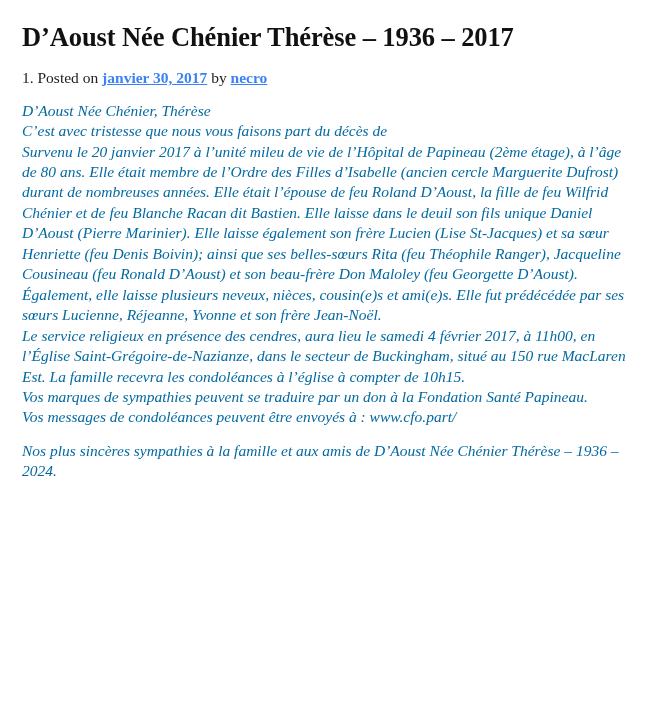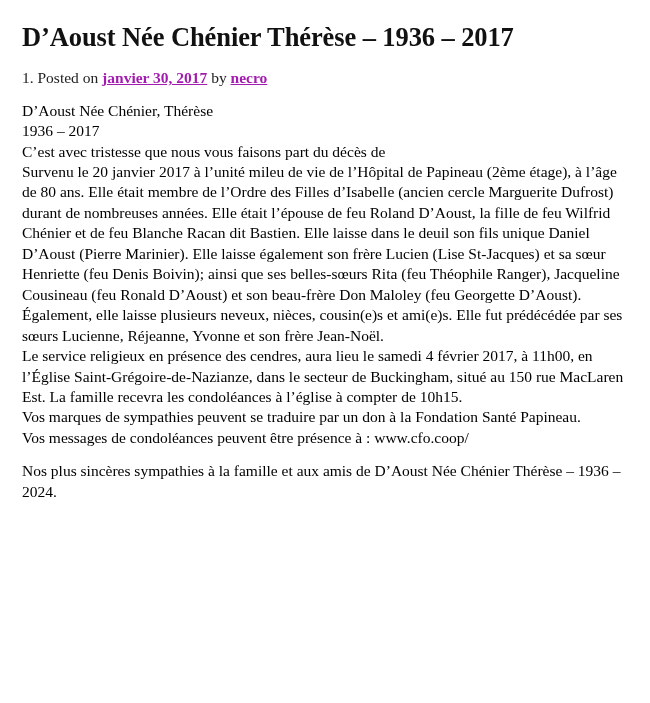--- a/index.html
+++ b/index.html
@@ -30,29 +30,30 @@
     margin: 0 0 16px 0;
     line-height: 1.15;
   }
   .meta-line {
     font-size: 15.5px;
     color: #222222;
     margin: 0 0 12px 0;
     line-height: 1.3;
   }
   .meta-link {
-    color: #a21caf;
+    color: #3b82f6;
     text-decoration: underline;
     font-weight: bold;
     cursor: pointer;
   }
   .body-block {
     font-size: 15.5px;
     line-height: 1.32;
-    color: #000000;
+    color: #0369a1;
+    font-style: italic;
   }
   .body-block p {
     margin: 0 0 0 0;
     text-align: left;
   }
   .p-gap {
     margin-bottom: 2px;
   }
   .spacer-para {
     height: 13px;
@@ -68,23 +69,22 @@
   <div class="meta-line">
     <span>1.</span>
     <span>Posted on</span>
     <a class="meta-link" href="#">janvier 30, 2017</a>
     <span>by</span>
     <a class="meta-link" href="#">necro</a>
   </div>
 
   <div class="body-block">
     <p class="p-gap">D’Aoust Née Chénier, Thérèse</p>
-    <p class="p-gap">1936 – 2017</p>
     <p class="p-gap">C’est avec tristesse que nous vous faisons part du décès de</p>
     <p class="p-gap">Survenu le 20 janvier 2017 à l’unité mileu de vie de l’Hôpital de Papineau (2ème étage), à l’âge de 80 ans. Elle était membre de l’Ordre des Filles d’Isabelle (ancien cercle Marguerite Dufrost) durant de nombreuses années. Elle était l’épouse de feu Roland D’Aoust, la fille de feu Wilfrid Chénier et de feu Blanche Racan dit Bastien. Elle laisse dans le deuil son fils unique Daniel D’Aoust (Pierre Marinier). Elle laisse également son frère Lucien (Lise St-Jacques) et sa sœur Henriette (feu Denis Boivin); ainsi que ses belles-sœurs Rita (feu Théophile Ranger), Jacqueline Cousineau (feu Ronald D’Aoust) et son beau-frère Don Maloley (feu Georgette D’Aoust). Également, elle laisse plusieurs neveux, nièces, cousin(e)s et ami(e)s. Elle fut prédécédée par ses sœurs Lucienne, Réjeanne, Yvonne et son frère Jean-Noël.</p>
     <p class="p-gap">Le service religieux en présence des cendres, aura lieu le samedi 4 février 2017, à 11h00, en l’Église Saint-Grégoire-de-Nazianze, dans le secteur de Buckingham, situé au 150 rue MacLaren Est. La famille recevra les condoléances à l’église à compter de 10h15.</p>
     <p class="p-gap">Vos marques de sympathies peuvent se traduire par un don à la Fondation Santé Papineau.</p>
-    <p class="p-gap">Vos messages de condoléances peuvent être présence à : www.cfo.coop/</p>
+    <p class="p-gap">Vos messages de condoléances peuvent être envoyés à : www.cfo.part/</p>
     <div class="spacer-para"></div>
     <p>Nos plus sincères sympathies à la famille et aux amis de D’Aoust Née Chénier Thérèse – 1936 – 2024.</p>
   </div>
 
 </div>
 
 </body></html>

